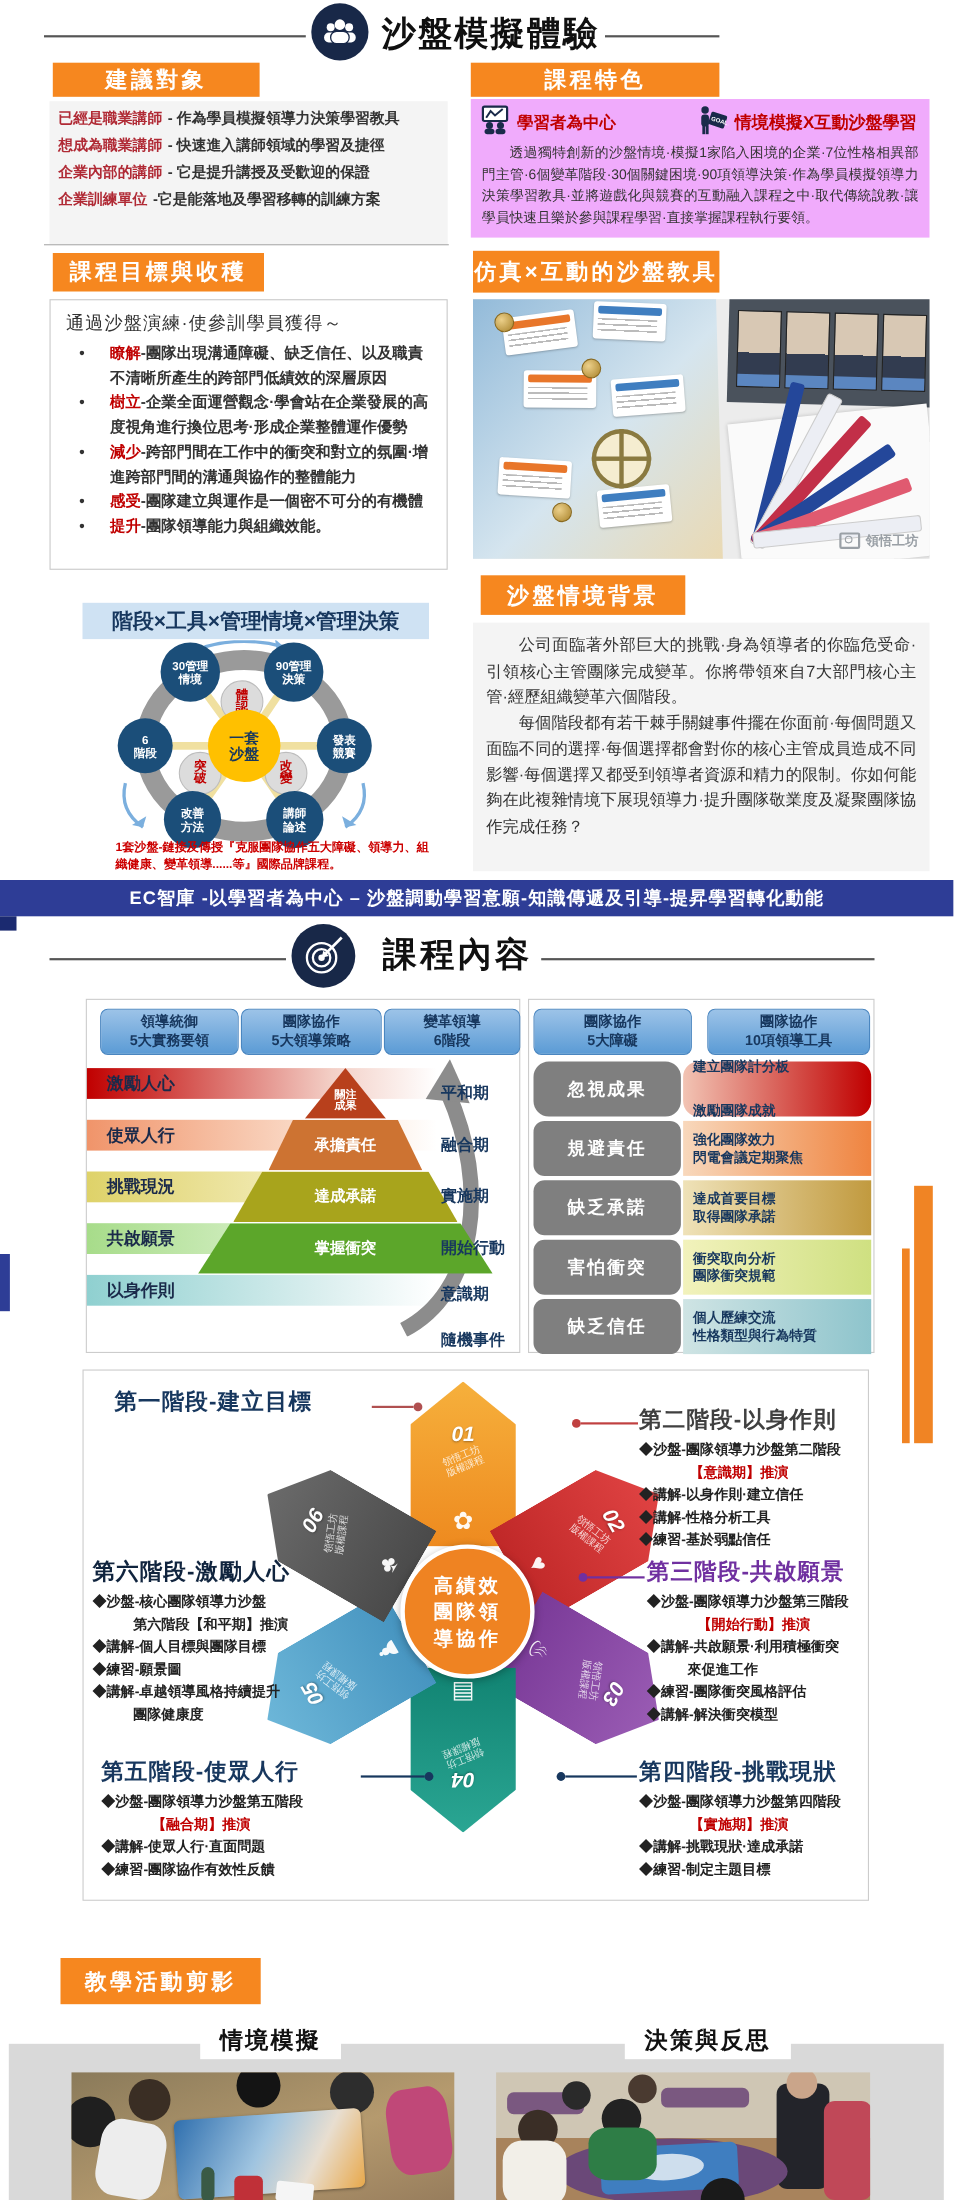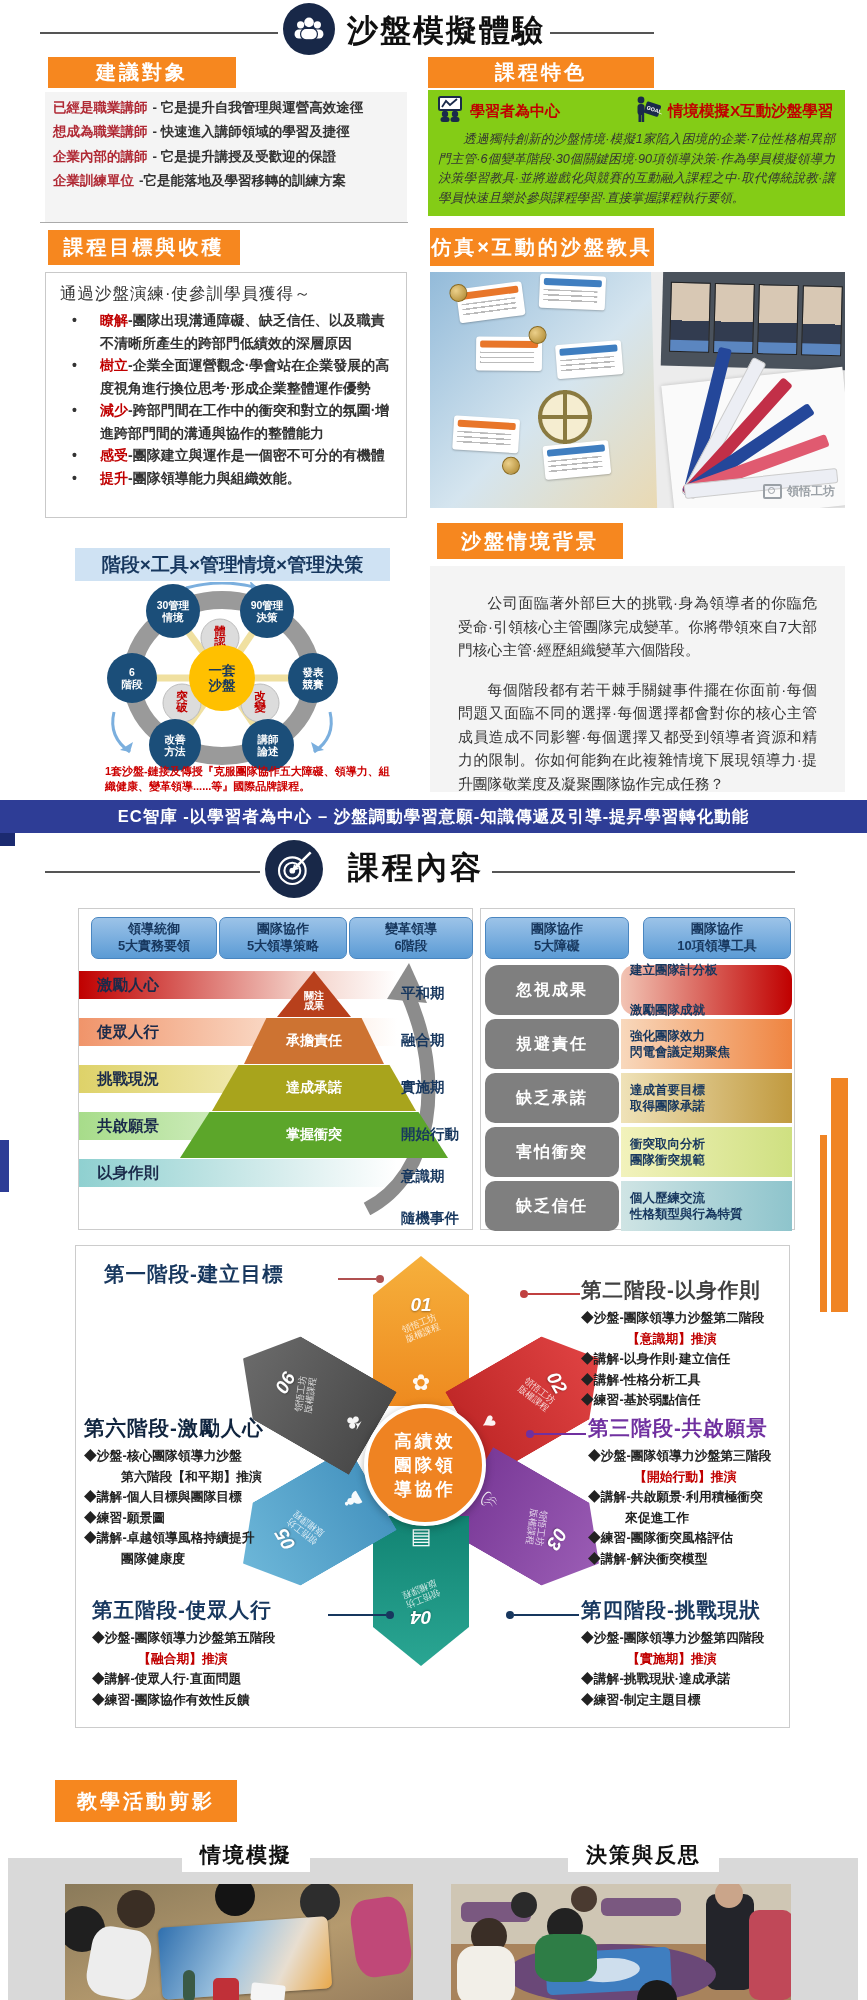--- a/index.html
+++ b/index.html
@@ -30,26 +30,26 @@
   #goal-box li{position:relative;font-size:14px;font-weight:700;color:#333;line-height:22.5px;padding-left:44px;}
   #goal-box li .dot{position:absolute;left:16px;}
   #goal-box li .gk{color:#c00000;}
   
   #cycle-hdr{left:75px;top:548px;width:315px;height:33px;background:#cfe2f3;color:#17375e;
       font-size:19px;font-weight:700;display:flex;align-items:center;justify-content:center;}
   #cycle-svg{left:100px;top:582px;}
   #cycle-cap{left:105px;top:764px;width:292px;font-size:11px;font-weight:700;color:#cc0000;line-height:15px;}
   
   #feat-h{left:428px;top:57px;width:226px;height:31px;}
-  #feat-box{left:428px;top:90px;width:417px;height:126px;background:#84cc16;padding:4px 8px;box-sizing:border-box;}
+  #feat-box{left:428px;top:90px;width:417px;height:126px;background:#f0abfc;padding:4px 8px;box-sizing:border-box;}
   .feat-icons{display:flex;align-items:center;gap:6px;height:34px;}
   .feat-label{color:#c00000;font-weight:700;font-size:15px;}
   .feat-label.second{font-size:15.5px;}
   .feat-sp{width:60px;}
-  #feat-p{font-size:12.6px;color:#333;line-height:19.5px;text-align:justify;margin:2px 2px 0 2px;text-indent:2em;font-style:italic;}
+  #feat-p{font-size:12.6px;color:#333;line-height:19.5px;text-align:justify;margin:2px 2px 0 2px;text-indent:2em;}
   
   #aids-h{left:430px;top:228px;width:224px;height:38px;}
   #collage{left:430px;top:272px;width:415px;height:236px;background:#ececec;overflow:hidden;}
   #tile-board{position:absolute;left:-8px;top:-6px;width:232px;height:248px;transform:rotate(-1.5deg);
       background:linear-gradient(135deg,#8fb8d8,#d5e5ef 55%,#ead9b2);}
   .card{position:absolute;width:66px;height:34px;background:#fff;border-radius:3px;box-shadow:0 1px 2px rgba(0,0,0,.25);}
   .card::before{content:"";position:absolute;left:4px;top:4px;right:4px;height:7px;background:#e8762a;border-radius:2px;}
   .card.blue::before{background:#3f7ec0;}
   .card::after{content:"";position:absolute;left:4px;top:15px;right:8px;height:12px;
       background:repeating-linear-gradient(#bbb 0 1.5px,transparent 1.5px 5px);}
@@ -63,21 +63,21 @@
   .port{position:absolute;top:16px;width:38px;height:68px;background:linear-gradient(#d8c8b4 55%,#323c50 55%);border:1px solid #222;}
   .port::after{content:"";position:absolute;left:0;right:0;bottom:0;height:11px;background:#5b86c0;}
   #tile-fan{position:absolute;left:238px;top:104px;width:182px;height:138px;transform:rotate(-6deg);background:#fafafa;box-shadow:0 0 4px rgba(0,0,0,.2);}
   .fs{position:absolute;left:12px;top:100px;width:152px;height:13px;border-radius:3px;transform-origin:6px 50%;}
   #aids-wm{position:absolute;right:10px;bottom:8px;display:flex;align-items:center;gap:5px;color:#9aa0a6;font-size:12px;font-weight:700;}
   .cam{width:15px;height:11px;border:2px solid #9aa0a6;border-radius:2px;position:relative;}
   .cam::after{content:"";position:absolute;left:3px;top:0.5px;width:5px;height:5px;border:1.5px solid #9aa0a6;border-radius:50%;}
   
   #bg-h{left:437px;top:523px;width:186px;height:36px;}
   #bg-box{left:430px;top:566px;width:415px;height:226px;background:#f4f4f4;padding:10px 12px;box-sizing:border-box;overflow:hidden;}
-  #bg-box p{margin:16px;font-size:14.8px;color:#333;line-height:23.5px;text-indent:2em;text-align:justify;}
+  #bg-box p{margin:0;font-size:14.8px;color:#333;line-height:23.5px;text-indent:2em;text-align:justify;}
   
   #banner{left:0;top:800px;width:867px;height:33px;background:#2e3d96;color:#fff;font-weight:700;
       font-size:16.5px;display:flex;align-items:center;justify-content:center;letter-spacing:1px;}
   #banner-tab{left:0;top:833px;width:15px;height:13px;background:#1b2a70;}
   #left-tab{left:0;top:1140px;width:9px;height:52px;background:#2e3d96;}
   
   #ch-circle{left:265px;top:840px;width:58px;height:58px;border-radius:50%;background:#182848;
       display:flex;align-items:center;justify-content:center;}
   #ch-title{left:348px;top:847px;font-size:31px;font-weight:700;color:#101010;letter-spacing:3px;}
   
@@ -189,21 +189,21 @@
     </g>
       </svg>
   </div>
   <div class="abs" id="hdr-title">沙盤模擬體驗</div>
   <div class="rule" style="left:550px;top:32px;width:104px;"></div>
 
   <div class="oh" id="aud-h">建議對象</div>
   <div class="abs" id="aud-box">
 
       <div class="aud-row">
-        <span class="aud-label">已經是職業講師</span><span class="aud-desc">- 它是提升自我管理與運營高效途徑</span>
+        <span class="aud-label">已經是職業講師</span><span class="aud-desc">- 作為學員模擬領導力決策學習教具</span>
       </div>
 
       <div class="aud-row">
         <span class="aud-label">想成為職業講師</span><span class="aud-desc">- 快速進入講師領域的學習及捷徑</span>
       </div>
 
       <div class="aud-row">
         <span class="aud-label">企業內部的講師</span><span class="aud-desc">- 它是提升講授及受歡迎的保證</span>
       </div>
 

